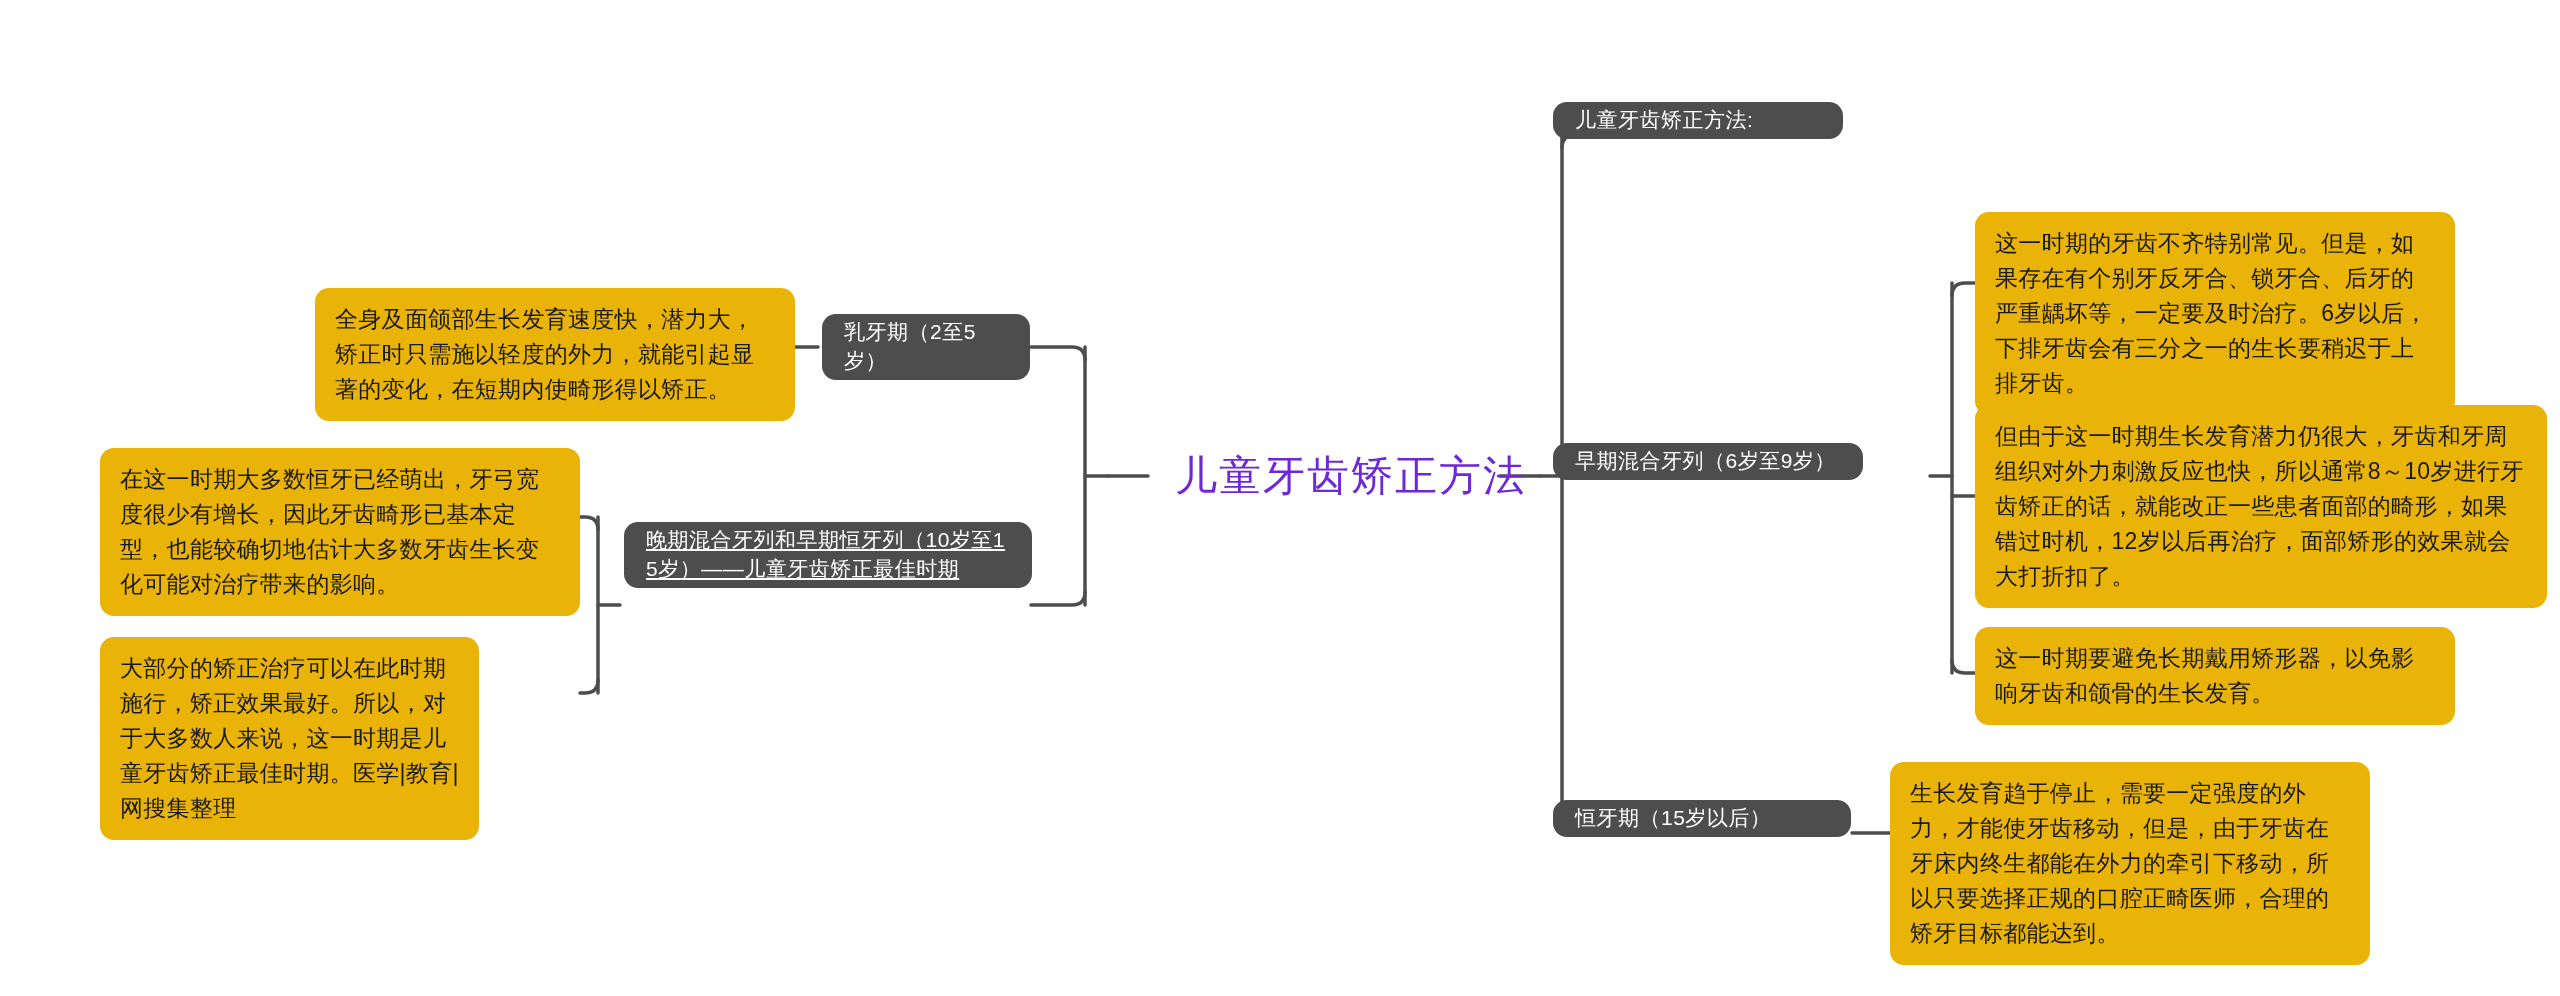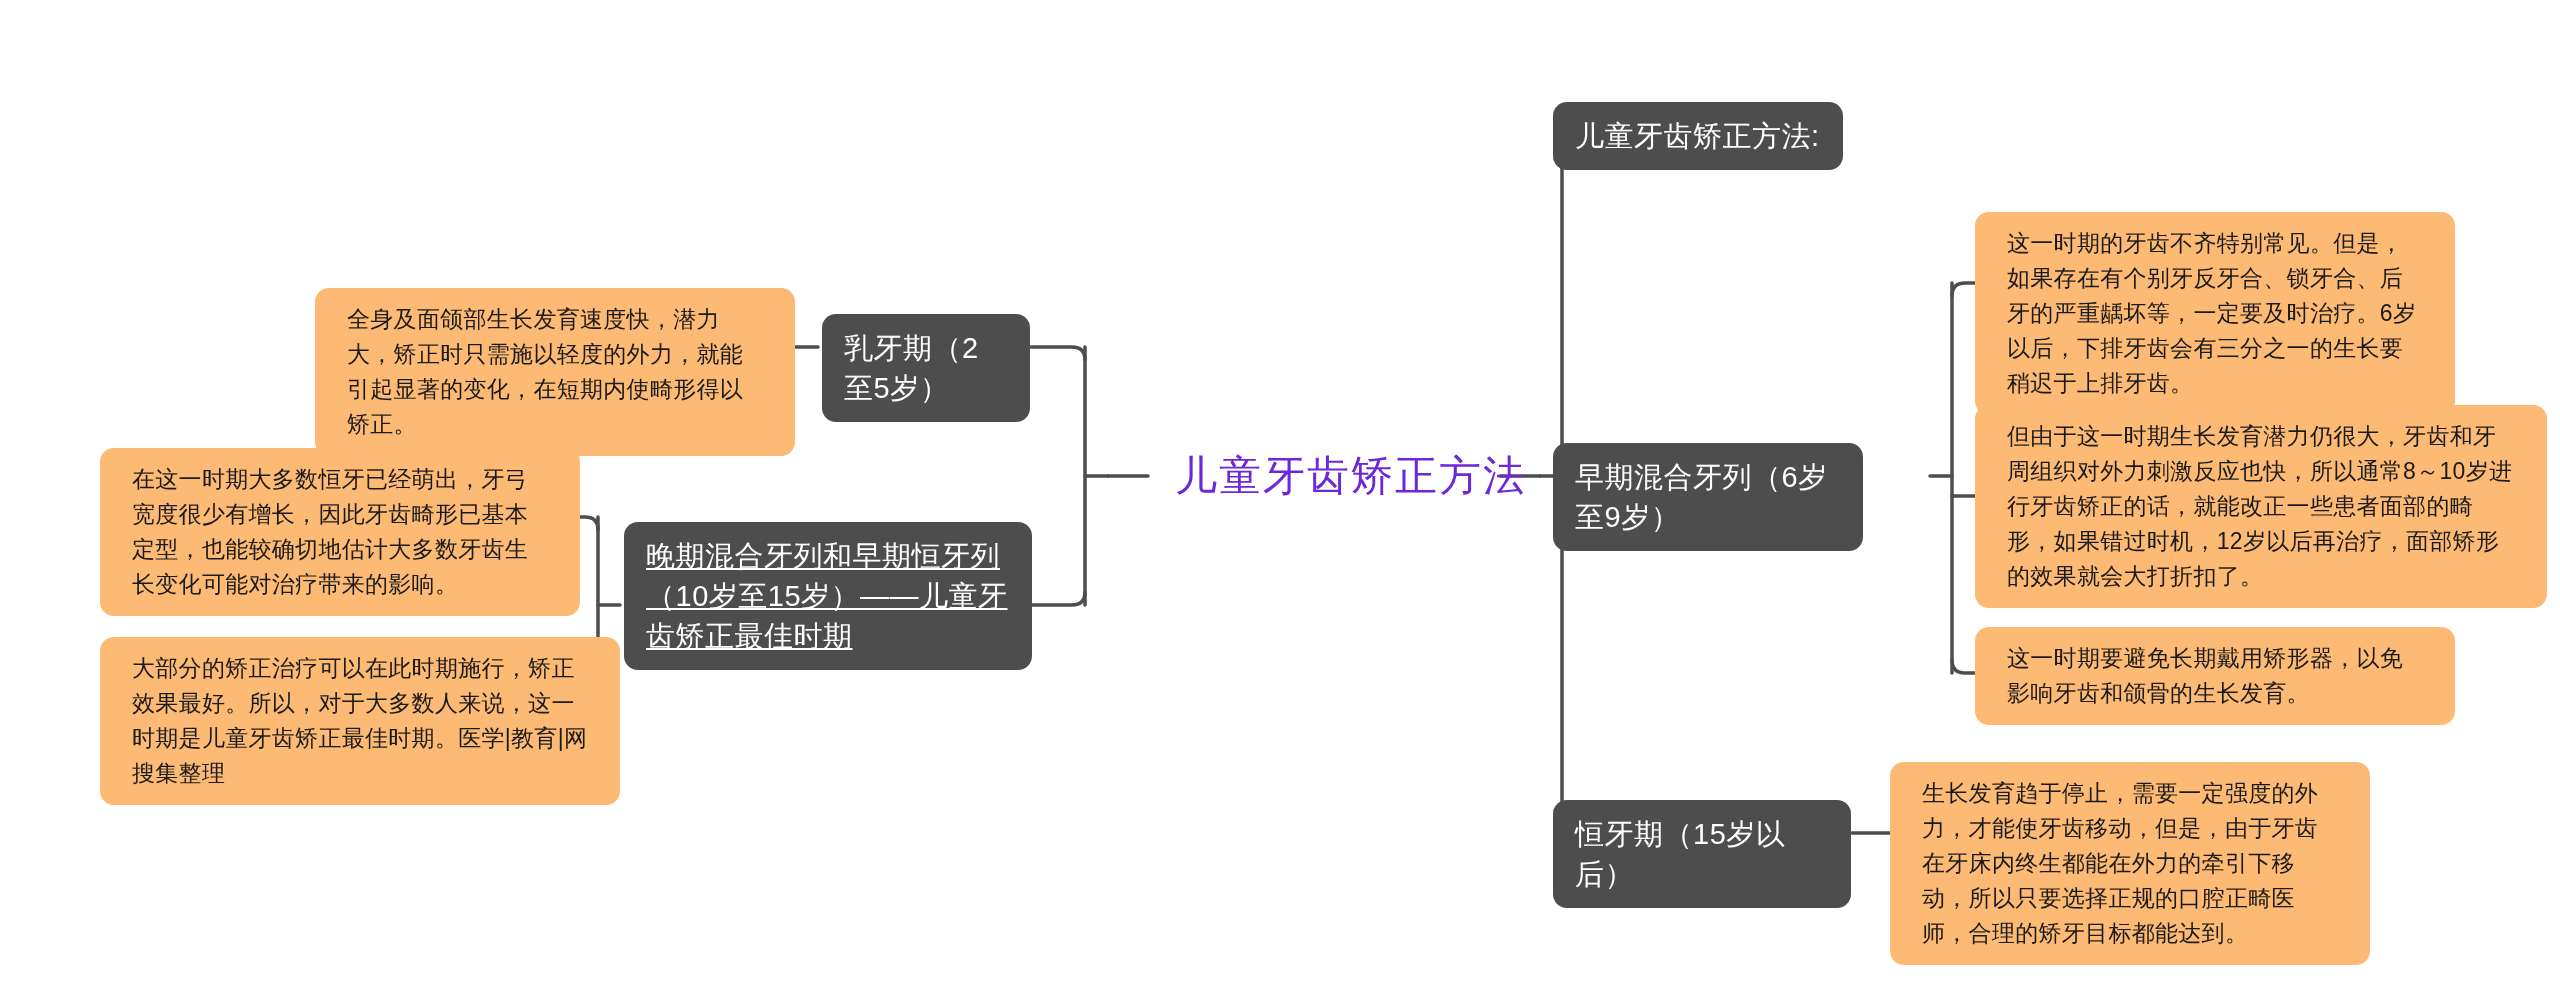--- a/index.html
+++ b/index.html
@@ -37,30 +37,30 @@
   .node .txt {
     display: block;
     width: 100%;
     white-space: pre-wrap;
     word-break: break-all;
   }
   
   .node.dark {
     background: #4d4d4d;
     color: #ffffff;
-    padding: 14px 22px;
-    font-size: 29px;
+    padding: 4px 22px;
+    font-size: 21px;
     line-height: 1.38;
     letter-spacing: 0.5px;
   }
   
   .node.light {
-    background: #fdba74;
+    background: #eab308;
     color: #1a1a1a;
-    padding: 14px 32px;
+    padding: 14px 20px;
     font-size: 23px;
     line-height: 1.52;
     letter-spacing: 0.3px;
   }
   
   .root-title {
     position: absolute;
     font-size: 42px;
     color: #6d28d9;
     letter-spacing: 2px;
@@ -121,21 +121,21 @@
   </div>
 
   <div class="node light" style="left:100px; top:448px; width:480px;">
     <span class="txt">在这一时期大多数恒牙已经萌出，牙弓宽度很少有增长，因此牙齿畸形已基本定型，也能较确切地估计大多数牙齿生长变化可能对治疗带来的影响。</span>
   </div>
 
   <div class="node light" style="left:315px; top:288px; width:480px;">
     <span class="txt">全身及面颌部生长发育速度快，潜力大，矫正时只需施以轻度的外力，就能引起显著的变化，在短期内使畸形得以矫正。</span>
   </div>
 
-  <div class="node light" style="left:100px; top:637px; width:520px;justify-content:center;">
+  <div class="node light" style="left:100px; top:637px; width:379px;justify-content:center;">
     <span class="txt">大部分的矫正治疗可以在此时期施行，矫正效果最好。所以，对于大多数人来说，这一时期是儿童牙齿矫正最佳时期。医学|教育|网搜集整理</span>
   </div>
 
   <div class="node dark" style="left:1553px; top:102px; width:290px;">
     <span class="txt">儿童牙齿矫正方法:</span>
   </div>
 
   <div class="node dark" style="left:1553px; top:443px; width:310px;">
     <span class="txt">早期混合牙列（6岁至9岁）</span>
   </div>

